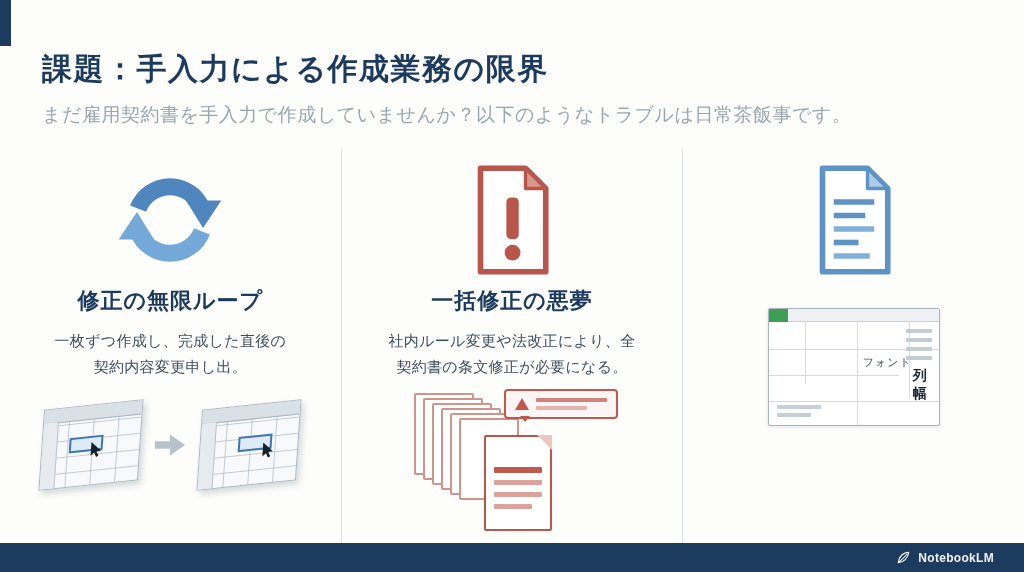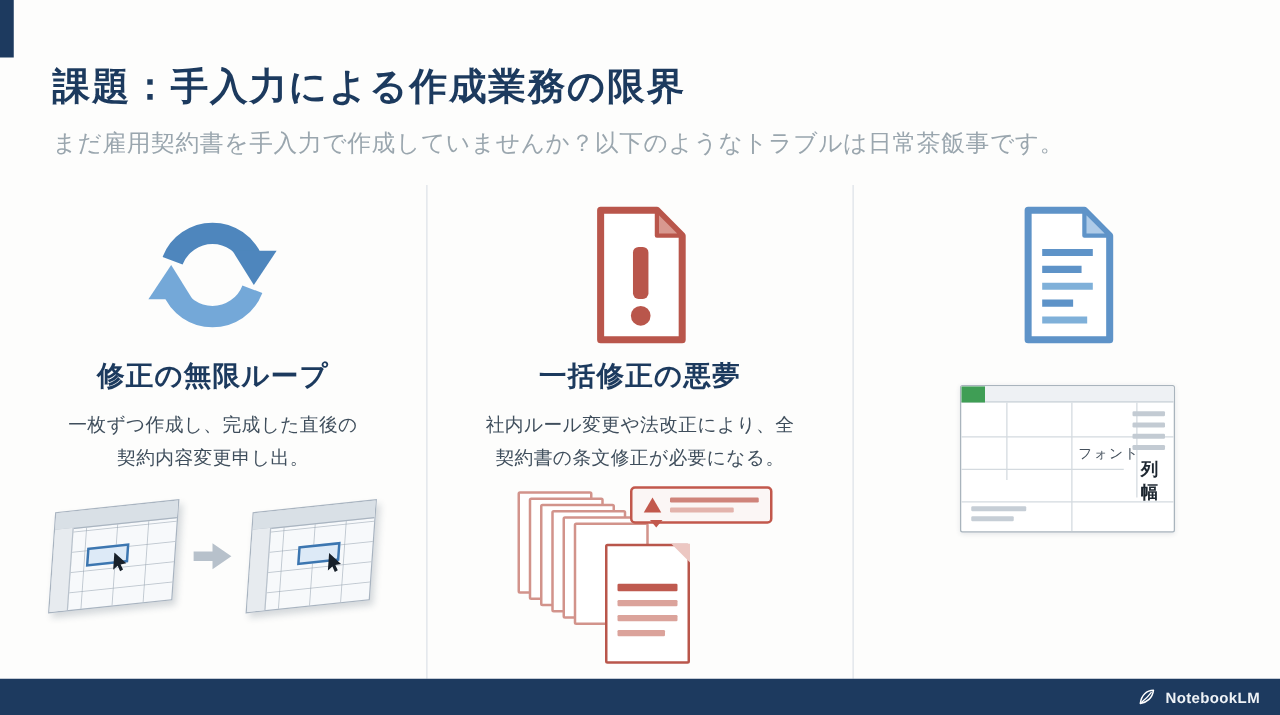--- a/index.html
+++ b/index.html
@@ -73,21 +73,21 @@
   .lt-h.h3 { top:92px; left:0; right:0; }
   .lt-font { position:absolute; left:94px; top:46px; font-size:11px; color:#44505c; letter-spacing:1px; }
   .lt-width { position:absolute; left:144px; top:58px; font-size:14px; font-weight:bold; color:#1c2630; letter-spacing:1px; }
   .lt-bars-left { position:absolute; left:8px; top:96px; }
   .lt-bars-left .b { height:4px; background:#c6ced6; margin-bottom:4px; border-radius:1px; }
   .lt-bars-left .b1 { width:44px; } .lt-bars-left .b2 { width:34px; }
   .lt-bars-right { position:absolute; right:7px; top:20px; }
   .lt-bars-right .b { width:26px; height:4px; background:#c3cbd3; margin-bottom:5px; border-radius:1px; }
 
   
-  .footer { position:absolute; left:0; right:0; bottom:0; height:29px; background:#1d3a5f; display:flex; align-items:center; justify-content:flex-end; gap:7px; padding-right:16px; }
+  .footer { position:absolute; left:0; right:0; bottom:0; height:29px; background:#1d3a5f; display:flex; align-items:center; justify-content:flex-end; gap:7px; padding-right:30px; }
   .brand-name { color:#eef2f6; font-size:12px; font-weight:bold; letter-spacing:.3px; }
 </style>
 </head>
 <body>
 
 <div class="corner-accent"></div>
 
 <div class="header">
   <div class="title">課題：手入力による作成業務の限界</div>
   <div class="subtitle">まだ雇用契約書を手入力で作成していませんか？以下のようなトラブルは日常茶飯事です。</div>

